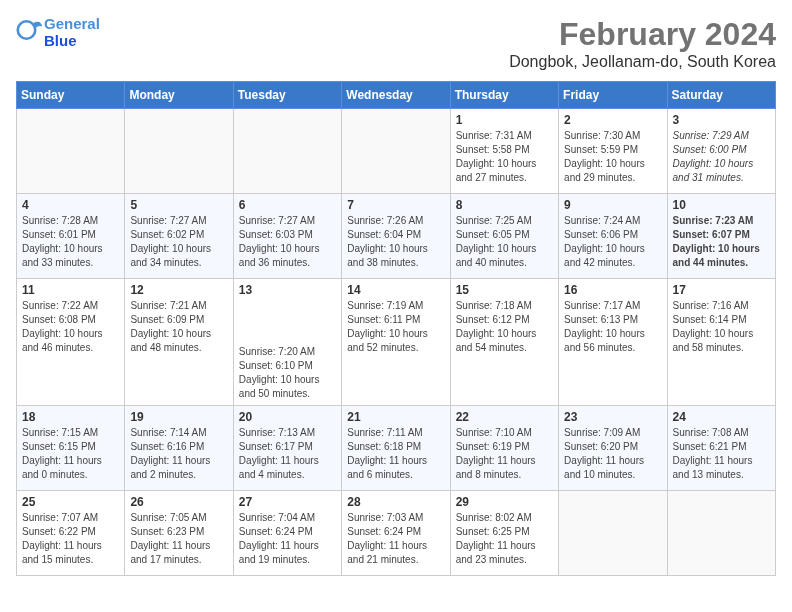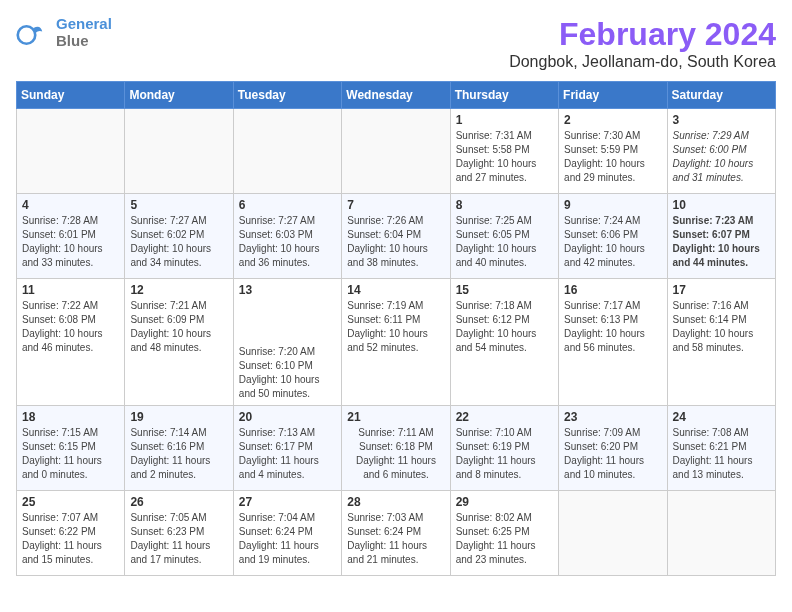--- a/index.html
+++ b/index.html
@@ -11,32 +11,32 @@
       padding: 16px;
     }
     .header {
       display: flex;
       justify-content: space-between;
       align-items: flex-start;
       margin-bottom: 10px;
     }
     .logo {
       display: flex;
-      align-items: flex-end;
-      gap: 12px;
+      align-items: flex-start;
+      gap: 0;
     }
     .logo-icon {
       width: 28px;
       height: 28px;
     }
     .title-block { text-align: right; }
     .calendar-title {
       font-size: 32px;
       font-weight: bold;
-      color: #8b5cf6;
+      color: #737373;
     }
     .calendar-subtitle {
       font-size: 16px;
       color: #333;
       font-weight: 500;
     }
     table {
       width: 100%;
       border-collapse: collapse;
       table-layout: fixed;
@@ -80,21 +80,21 @@
 <body>
 
 <div class="header">
   <div class="logo">
     <svg class="logo-icon" viewBox="0 0 32 32" xmlns="http://www.w3.org/2000/svg">
       <circle cx="12" cy="16" r="10" fill="none" stroke="#4a90d9" stroke-width="3"></circle>
       <path d="M20 8 Q28 4 30 12 Q26 10 22 14 Z" fill="#4a90d9"></path>
     </svg>
     <div>
       <div style="font-size:15px;font-weight:bold;color:#4a90d9;line-height:1.1">General</div>
-      <div style="font-size:15px;font-weight:bold;color:#737373;line-height:1.1">Blue</div>
+      <div style="font-size:15px;font-weight:bold;color:#1d4ed8;line-height:1.1">Blue</div>
     </div>
   </div>
   <div class="title-block">
     <div class="calendar-title">February 2024</div>
     <div class="calendar-subtitle">Dongbok, Jeollanam-do, South Korea</div>
   </div>
 </div>
 
 <table>
   <thead>
@@ -255,21 +255,21 @@
         </td>
         <td>
           <div class="day-num">20</div>
           <div class="day-info" style="white-space: pre-line;">Sunrise: 7:13 AM
 Sunset: 6:17 PM
 Daylight: 11 hours
 and 4 minutes.</div>
         </td>
         <td>
           <div class="day-num">21</div>
-          <div class="day-info" style="white-space: pre-line; text-align: center;">Sunrise: 7:11 AM
+          <div class="day-info" style="white-space: pre-line;">Sunrise: 7:11 AM
 Sunset: 6:18 PM
 Daylight: 11 hours
 and 6 minutes.</div>
         </td>
         <td>
           <div class="day-num">22</div>
           <div class="day-info" style="white-space: pre-line;">Sunrise: 7:10 AM
 Sunset: 6:19 PM
 Daylight: 11 hours
 and 8 minutes.</div>

